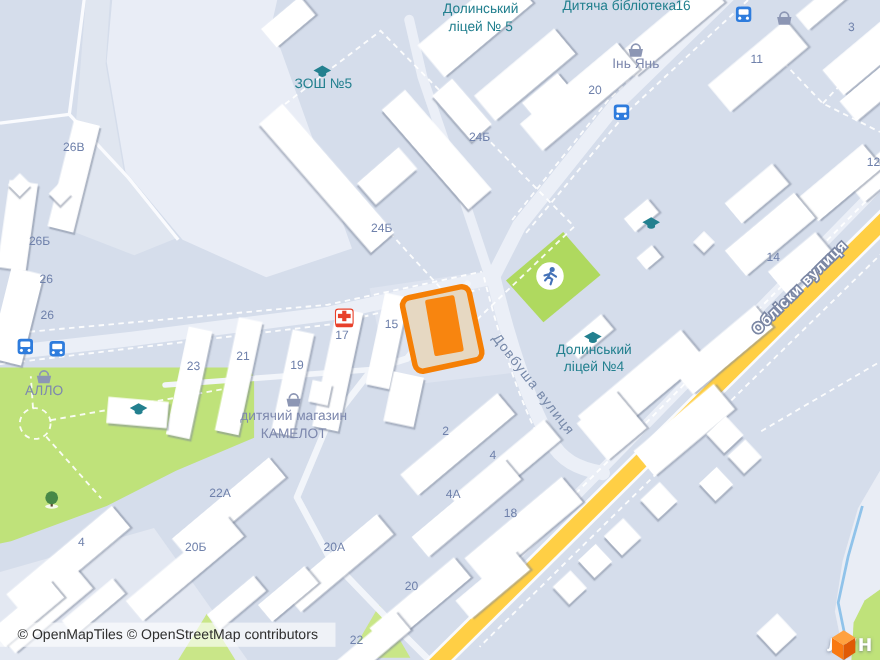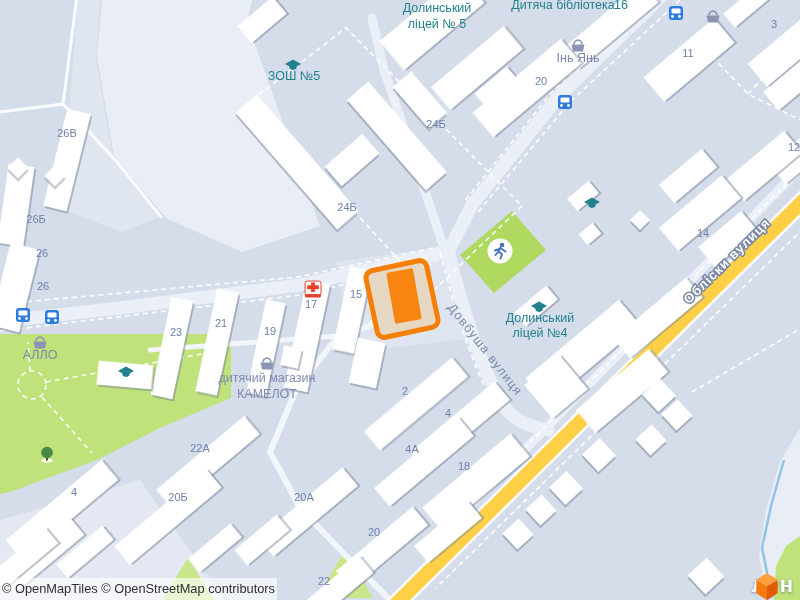--- a/index.html
+++ b/index.html
@@ -9,21 +9,21 @@
   .road{fill:none;stroke:#EBEFF7;stroke-width:13;stroke-linecap:round;stroke-linejoin:round;}
   .lane{fill:none;stroke:#F2F5FA;stroke-width:6;stroke-linecap:round;stroke-linejoin:round;}
   .dash{fill:none;stroke:#FFFFFF;stroke-width:1.7;stroke-dasharray:5 4;opacity:.9;}
   .thinwhite{fill:none;stroke:#FAFBFE;stroke-width:3;}
   .hn{font-size:11px;fill:#6F81AB;text-anchor:middle;}
   .teal{font-size:12.5px;fill:#23808F;text-anchor:middle;}
   .slate{font-size:12.5px;fill:#7E89AE;text-anchor:middle;}
   .street{font-size:12.5px;fill:#7789A9;text-anchor:middle;letter-spacing:1.2px;}
   .ystreet{font-size:13px;font-weight:bold;fill:#FFFFFF;text-anchor:middle;letter-spacing:1px;
            stroke:#7B87A4;stroke-width:3px;paint-order:stroke;}
-  #attrib{position:absolute;left:0;bottom:0;height:22px;line-height:22px;padding:0 2px;
+  #attrib{position:absolute;left:0;bottom:12px;height:22px;line-height:22px;padding:0 16px;
           background:rgba(255,255,255,.62);font-size:12.8px;color:#2F2F2F;white-space:nowrap;}
   #logo{position:absolute;right:6px;bottom:2px;display:flex;align-items:center;gap:4px;}
   #logo span{font-size:22px;font-weight:bold;color:#fff;letter-spacing:1px;
              text-shadow:0 1px 3px rgba(90,100,125,.75);}
 </style>
 </head>
 <body>
 
 <div id="viewport">
 <svg width="800" height="600" viewBox="0 0 800 600">

